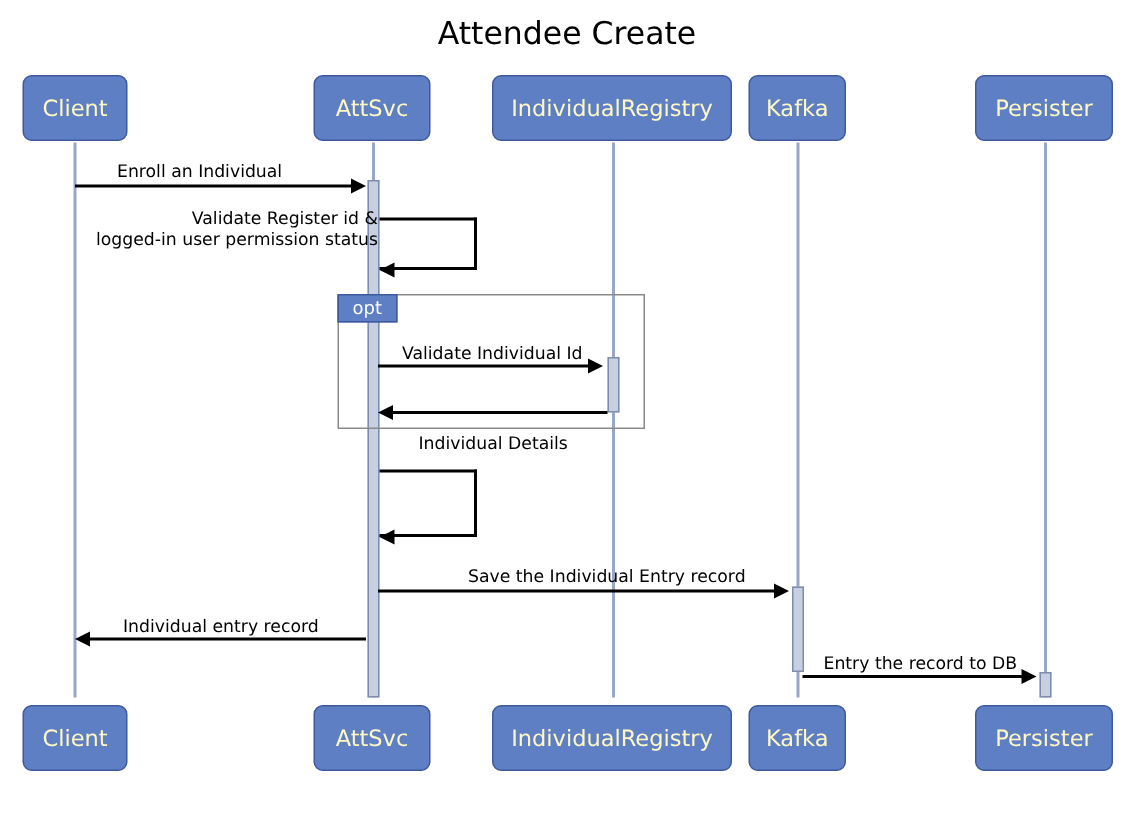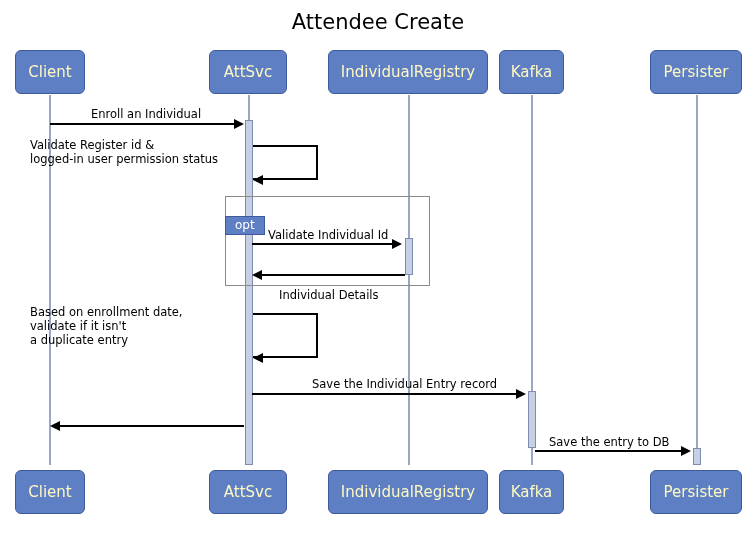--- a/index.html
+++ b/index.html
@@ -77,21 +77,21 @@
   }
   .msg-label {
     position: absolute;
     font-size: 11.5px;
     color: #000000;
     white-space: nowrap;
     font-family: "DejaVu Sans", sans-serif;
   }
   .msg-label.multiline {
     white-space: pre;
-    text-align: left;
+    text-align: right;
     line-height: 14px;
   }
   .self-loop {
     position: absolute;
     border: 2px solid #000000;
     border-left: none;
     box-sizing: border-box;
   }
   .frag-box {
     position: absolute;
@@ -144,54 +144,52 @@
   <div class="actor-box" style="left:328px; top:50px; width:160px;">
     <span>IndividualRegistry</span>
   </div>
   <div class="actor-box" style="left:499px; top:50px; width:65px;">
     <span>Kafka</span>
   </div>
   <div class="actor-box" style="left:650px; top:50px; width:92px;">
     <span>Persister</span>
   </div>
 
-  <div class="msg-label" style="left:91px; top:107px;">Enroll an Individual</div>
+  <div class="msg-label" style="left:78px; top:107px;">Enroll an Individual</div>
   <div class="msg-line" style="left:50px; top:123px; width:188px;"></div>
   <div class="arrow-right" style="left:234px; top:119px;"></div>
 
   <div class="msg-label multiline" style="left:30px; top:138px; width:222px;">Validate Register id &amp;
 logged-in user permission status</div>
   <div class="self-loop" style="left:253px; top:145px; width:65px; height:35px;"></div>
   <div class="arrow-left" style="left:253px; top:175px;"></div>
 
   <div class="frag-box" style="left:225px; top:196px; width:205px; height:90px;"></div>
-  <div class="frag-tab" style="left:225px; top:196px;margin-top:20px;">opt</div>
+  <div class="frag-tab" style="left:225px; top:196px;">opt</div>
 
   <div class="msg-label" style="left:268px; top:228px;">Validate Individual Id</div>
   <div class="msg-line" style="left:252px; top:243px; width:142px;"></div>
   <div class="arrow-right" style="left:392px; top:239px;"></div>
 
   <div class="msg-label" style="left:279px; top:259px;margin-top:29px;">Individual Details</div>
   <div class="msg-line" style="left:262px; top:274px; width:143px;"></div>
   <div class="arrow-left" style="left:252px; top:270px;"></div>
 
-  <div class="msg-label multiline" style="left:30px; top:305px; width:222px;">Based on enrollment date,
-validate if it isn't
-a duplicate entry</div>
   <div class="self-loop" style="left:253px; top:313px; width:65px; height:45px;"></div>
   <div class="arrow-left" style="left:253px; top:353px;"></div>
 
   <div class="msg-label" style="left:312px; top:377px;text-align:right;">Save the Individual Entry record</div>
   <div class="msg-line" style="left:252px; top:393px; width:266px;"></div>
   <div class="arrow-right" style="left:516px; top:389px;"></div>
 
+  <div class="msg-label" style="left:82px; top:410px;">Individual entry record</div>
   <div class="msg-line" style="left:60px; top:425px; width:184px;"></div>
   <div class="arrow-left" style="left:50px; top:421px;"></div>
 
-  <div class="msg-label" style="left:549px; top:435px;">Save the entry to DB</div>
+  <div class="msg-label" style="left:549px; top:435px;">Entry the record to DB</div>
   <div class="msg-line" style="left:535px; top:450px; width:148px;"></div>
   <div class="arrow-right" style="left:681px; top:446px;"></div>
 
   <div class="actor-box" style="left:15px; top:470px; width:70px;">
     <span>Client</span>
   </div>
   <div class="actor-box" style="left:209px; top:470px; width:78px;">
     <span>AttSvc</span>
   </div>
   <div class="actor-box" style="left:328px; top:470px; width:160px;">

